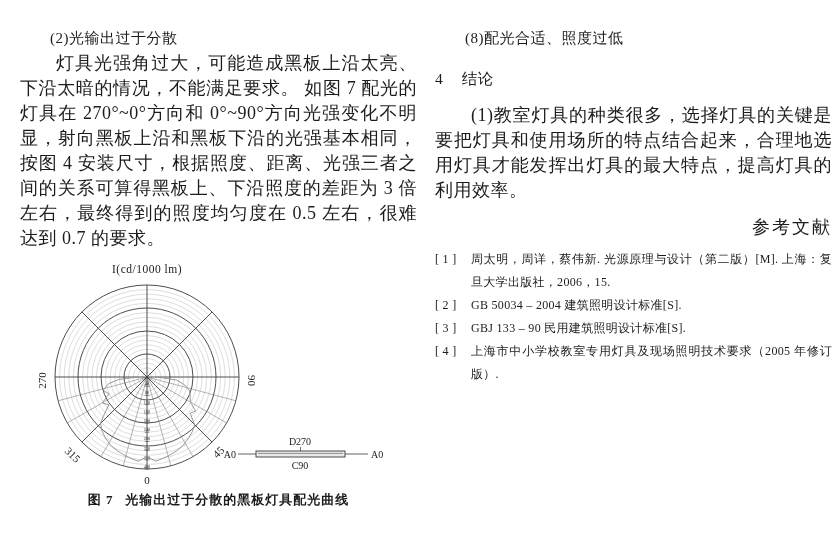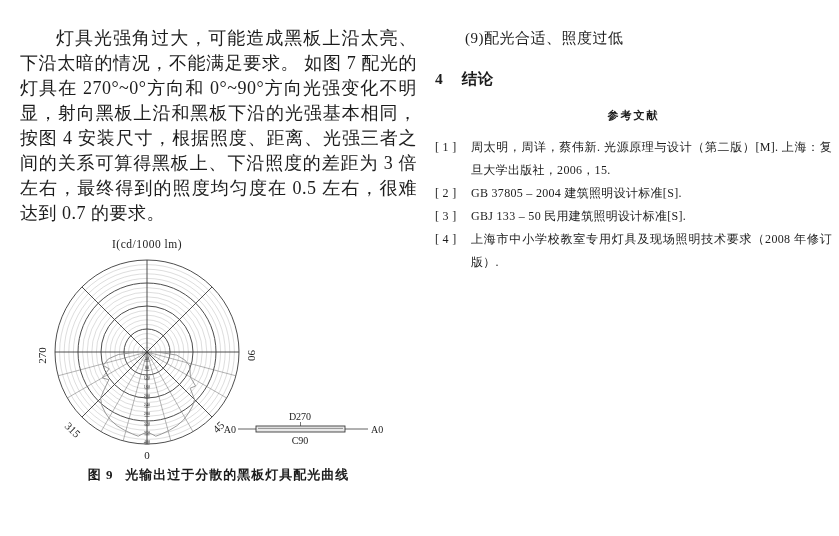--- a/index.html
+++ b/index.html
@@ -8,37 +8,38 @@
     font-family:"Liberation Serif","DejaVu Serif",serif;color:#1c1c1c;
   }
   .col{position:absolute;top:26px;width:397px;}
   .col-left{left:20px;}
   .col-right{left:435px;}
   .para-heading{font-size:15px;line-height:25px;text-indent:2em;letter-spacing:.5px;}
   .body-para{
     font-size:18px;line-height:25px;text-indent:2em;letter-spacing:.5px;margin:0;
     text-align:justify;text-justify:inter-character;
   }
-  .section-heading{font-size:15.5px;font-weight:bold;letter-spacing:.5px;margin:15px 0 12px 0;line-height:25px;}
+  .section-heading{font-size:15.5px;font-weight:normal;letter-spacing:.5px;margin:15px 0 12px 0;line-height:25px;}
   .section-heading .sec-num{margin-right:1.2em;}
   .figure-block{margin-top:6px;}
   .figure-block svg{display:block;}
   .figure-caption{
     font-size:13px;font-weight:bold;text-align:center;letter-spacing:1px;margin-top:5px;line-height:20px;
   }
   .figure-caption .fig-no{margin-right:.9em;}
-  .refs-heading{font-size:11px;font-weight:bold;text-align:center;letter-spacing:2px;margin:14px 0 11px 0;line-height:20px;}
+  .refs-heading{font-size:18px;font-weight:normal;text-align:right;letter-spacing:2px;margin:14px 0 11px 0;line-height:20px;}
   .ref-item{display:flex;font-size:12px;line-height:23px;letter-spacing:.3px;}
   .ref-label{flex:0 0 36px;white-space:nowrap;}
   .ref-text{flex:1;text-align:justify;text-justify:inter-character;}
 </style>
 </head>
 <body>
 
 <div class="col col-left">
+  <div class="para-heading">(2)光输出过于分散</div>
   <p class="body-para">灯具光强角过大，可能造成黑板上沿太亮、下沿太暗的情况，不能满足要求。 如图 7 配光的灯具在 270°~0°方向和 0°~90°方向光强变化不明显，射向黑板上沿和黑板下沿的光强基本相同，按图 4 安装尺寸，根据照度、距离、光强三者之间的关系可算得黑板上、下沿照度的差距为 3 倍左右，最终得到的照度均匀度在 0.5 左右，很难达到 0.7 的要求。</p>
 
   <div class="figure-block">
     <svg width="380" height="228" viewBox="0 0 380 228" xmlns="http://www.w3.org/2000/svg">
         <circle cx="127" cy="120" r="4.6" fill="none" stroke="#b2b2b2" stroke-width="0.45"></circle>
         <circle cx="127" cy="120" r="9.2" fill="none" stroke="#b2b2b2" stroke-width="0.45"></circle>
         <circle cx="127" cy="120" r="13.8" fill="none" stroke="#b2b2b2" stroke-width="0.45"></circle>
         <circle cx="127" cy="120" r="18.4" fill="none" stroke="#b2b2b2" stroke-width="0.45"></circle>
         <circle cx="127" cy="120" r="27.6" fill="none" stroke="#b2b2b2" stroke-width="0.45"></circle>
         <circle cx="127" cy="120" r="32.2" fill="none" stroke="#b2b2b2" stroke-width="0.45"></circle>
@@ -102,46 +103,47 @@
         <line x1="218" y1="197" x2="348" y2="197" stroke="#3a3a3a" stroke-width="0.8"></line>
         <rect x="236" y="194" width="89" height="6" fill="#e9e9e9" stroke="#3a3a3a" stroke-width="0.9"></rect>
         <line x1="238" y1="196.4" x2="323" y2="196.4" stroke="#7a7a7a" stroke-width="0.8"></line>
         <line x1="280.5" y1="190" x2="280.5" y2="194" stroke="#3a3a3a" stroke-width="0.7"></line>
         <text x="216" y="201" text-anchor="end" font-size="10" fill="#222222">A0</text>
         <text x="351" y="201" text-anchor="start" font-size="10" fill="#222222">A0</text>
         <text x="280" y="188" text-anchor="middle" font-size="10" fill="#222222">D270</text>
         <text x="280" y="212" text-anchor="middle" font-size="10" fill="#222222">C90</text>
       </svg>
     <div class="figure-caption">
-      <span class="fig-no">图 9</span><span>光输出过于分散的黑板灯具配光曲线</span>
+      <span class="fig-no">图 7</span><span>光输出过于分散的黑板灯具配光曲线</span>
     </div>
   </div>
 </div>
 
 <div class="col col-right">
-  <div class="para-heading">(9)配光合适、照度过低</div>
+  <div class="para-heading">(8)配光合适、照度过低</div>
 
   <div class="section-heading">
     <span class="sec-num">4</span><span>结论</span>
   </div>
 
+  <p class="body-para">(1)教室灯具的种类很多，选择灯具的关键是要把灯具和使用场所的特点结合起来，合理地选用灯具才能发挥出灯具的最大特点，提高灯具的利用效率。</p>
 
   <div class="refs-heading">参考文献</div>
 
   <div>
     <div class="ref-item">
       <span class="ref-label">[ 1 ]</span>
       <span class="ref-text">周太明，周详，蔡伟新. 光源原理与设计（第二版）[M]. 上海：复旦大学出版社，2006，15.</span>
     </div>
     <div class="ref-item">
       <span class="ref-label">[ 2 ]</span>
-      <span class="ref-text">GB 37805 – 2004 建筑照明设计标准[S].</span>
+      <span class="ref-text">GB 50034 – 2004 建筑照明设计标准[S].</span>
     </div>
     <div class="ref-item">
       <span class="ref-label">[ 3 ]</span>
-      <span class="ref-text">GBJ 133 – 50 民用建筑照明设计标准[S].</span>
+      <span class="ref-text">GBJ 133 – 90 民用建筑照明设计标准[S].</span>
     </div>
     <div class="ref-item">
       <span class="ref-label">[ 4 ]</span>
-      <span class="ref-text">上海市中小学校教室专用灯具及现场照明技术要求（2008 年修订版）.</span>
+      <span class="ref-text">上海市中小学校教室专用灯具及现场照明技术要求（2005 年修订版）.</span>
     </div>
   </div>
 </div>
 
 </body></html>

